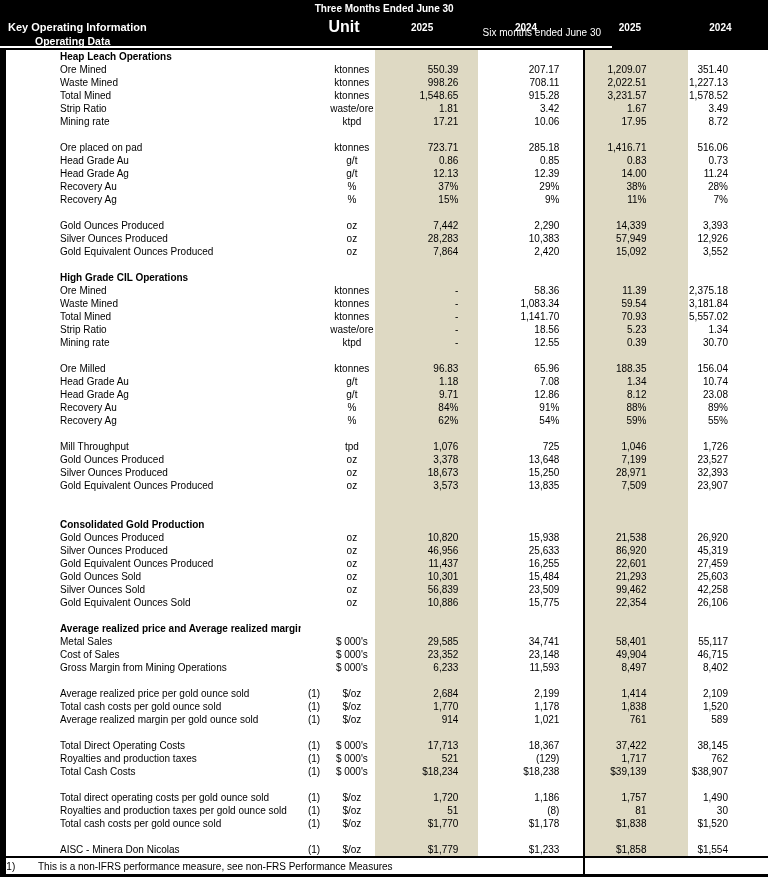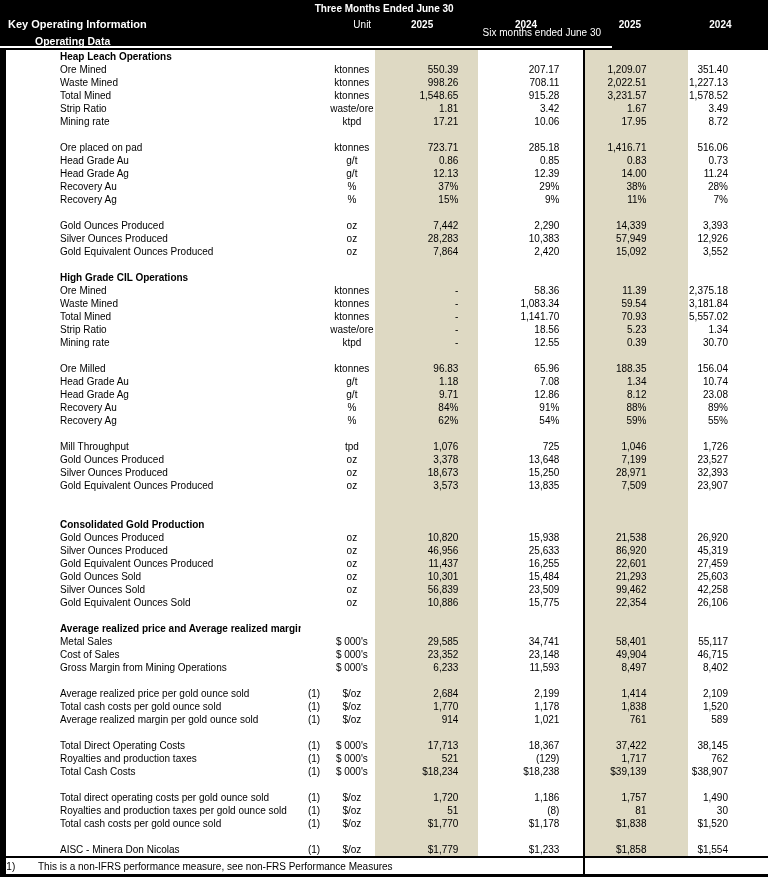--- a/index.html
+++ b/index.html
@@ -8,21 +8,21 @@
 
   
   .hdr{position:absolute;left:0;top:0;width:768px;height:50px;background:#000;color:#fff;z-index:3;}
   .hdr-row1{position:absolute;left:0;top:3px;width:616px;display:flex;}
   .hdr-sp1{width:375px;}
   .hdr-g1{width:208px;text-align:center;font-weight:bold;font-size:10px;}
   .hdr-g2{width:185px;text-align:center;font-weight:normal;font-size:10px;margin-top:24px;}
   .hdr-row2{position:absolute;left:0;top:18px;width:760px;display:flex;align-items:center;}
   .hdr-title{width:290px;padding-left:8px;box-sizing:border-box;font-weight:bold;font-size:11px;}
   .hdr-fnsp{width:30px;}
-  .hdr-unit{width:55px;text-align:right;font-weight:normal;font-size:10px;}
+  .hdr-unit{width:55px;text-align:center;font-weight:bold;font-size:16px;}
   .hdr-y1{width:103px;text-align:center;font-weight:bold;font-size:10px;}
   .hdr-y2{width:107px;text-align:center;font-weight:bold;font-size:10px;}
   .hdr-y3{width:103px;text-align:center;font-weight:bold;font-size:10px;}
   .hdr-y4{width:80px;text-align:center;font-weight:bold;font-size:10px;}
   .hdr-row3{position:absolute;left:0;top:35px;width:768px;}
   .hdr-sub{padding-left:35px;font-weight:bold;font-size:10.5px;}
   .hdr-underline{position:absolute;left:0;top:46px;width:612px;height:2px;background:#fff;}
 
   
   .shade{position:absolute;top:50px;height:806px;width:103px;z-index:0;}

